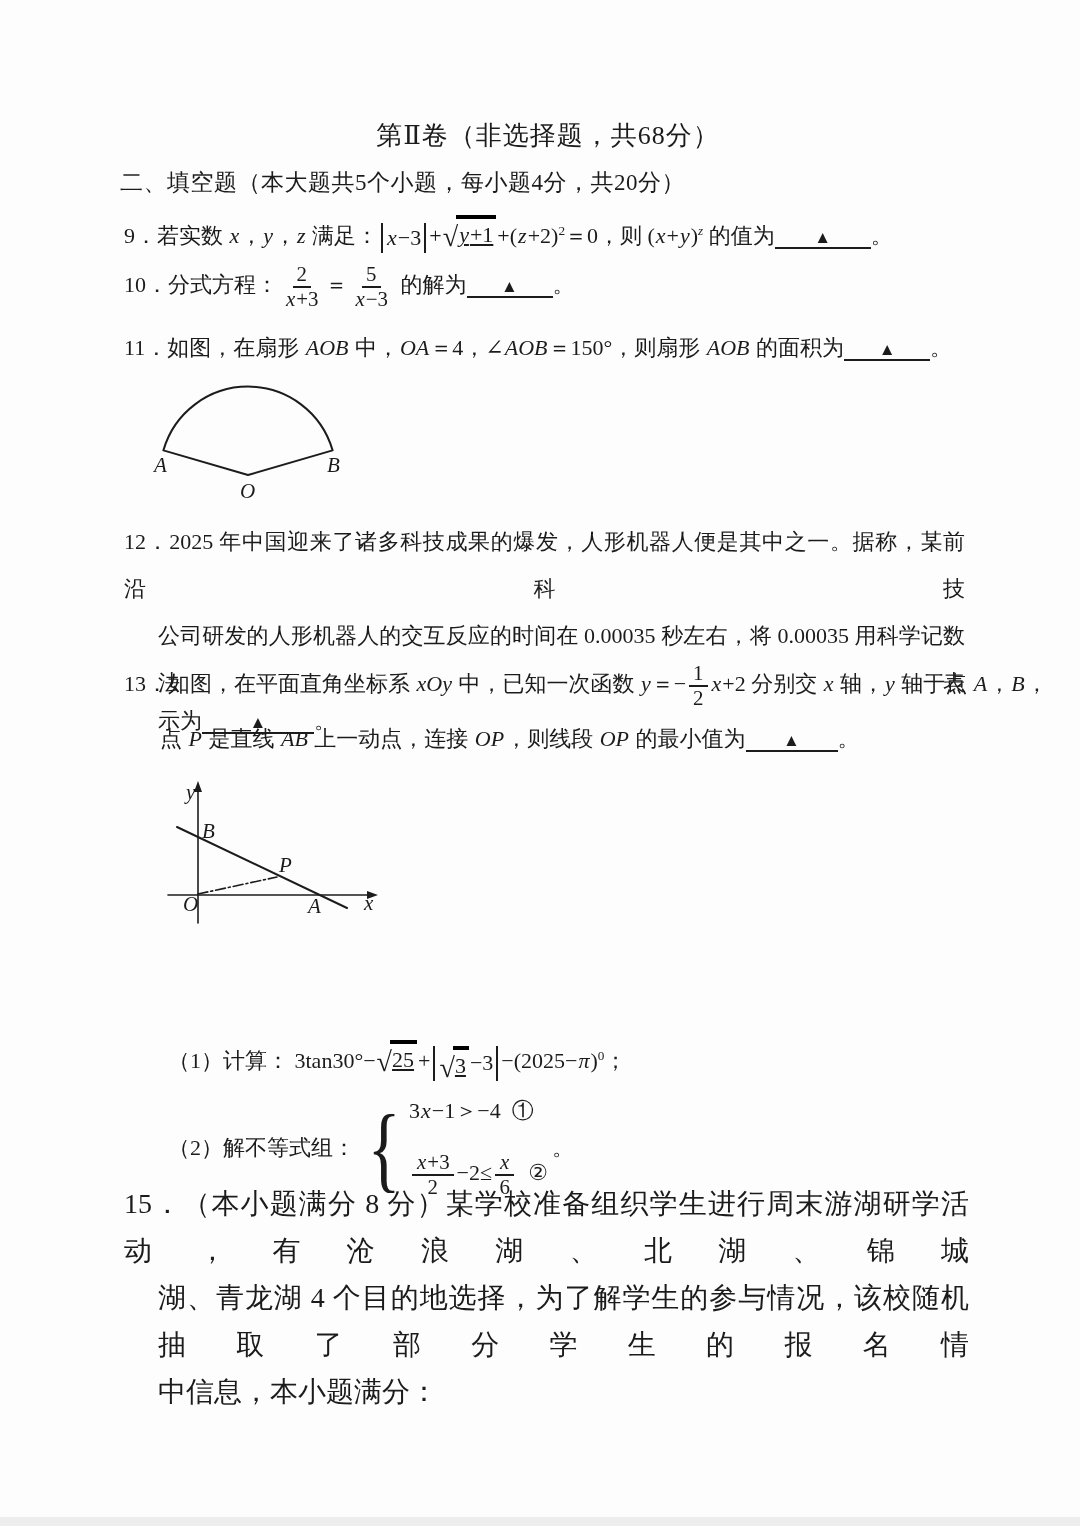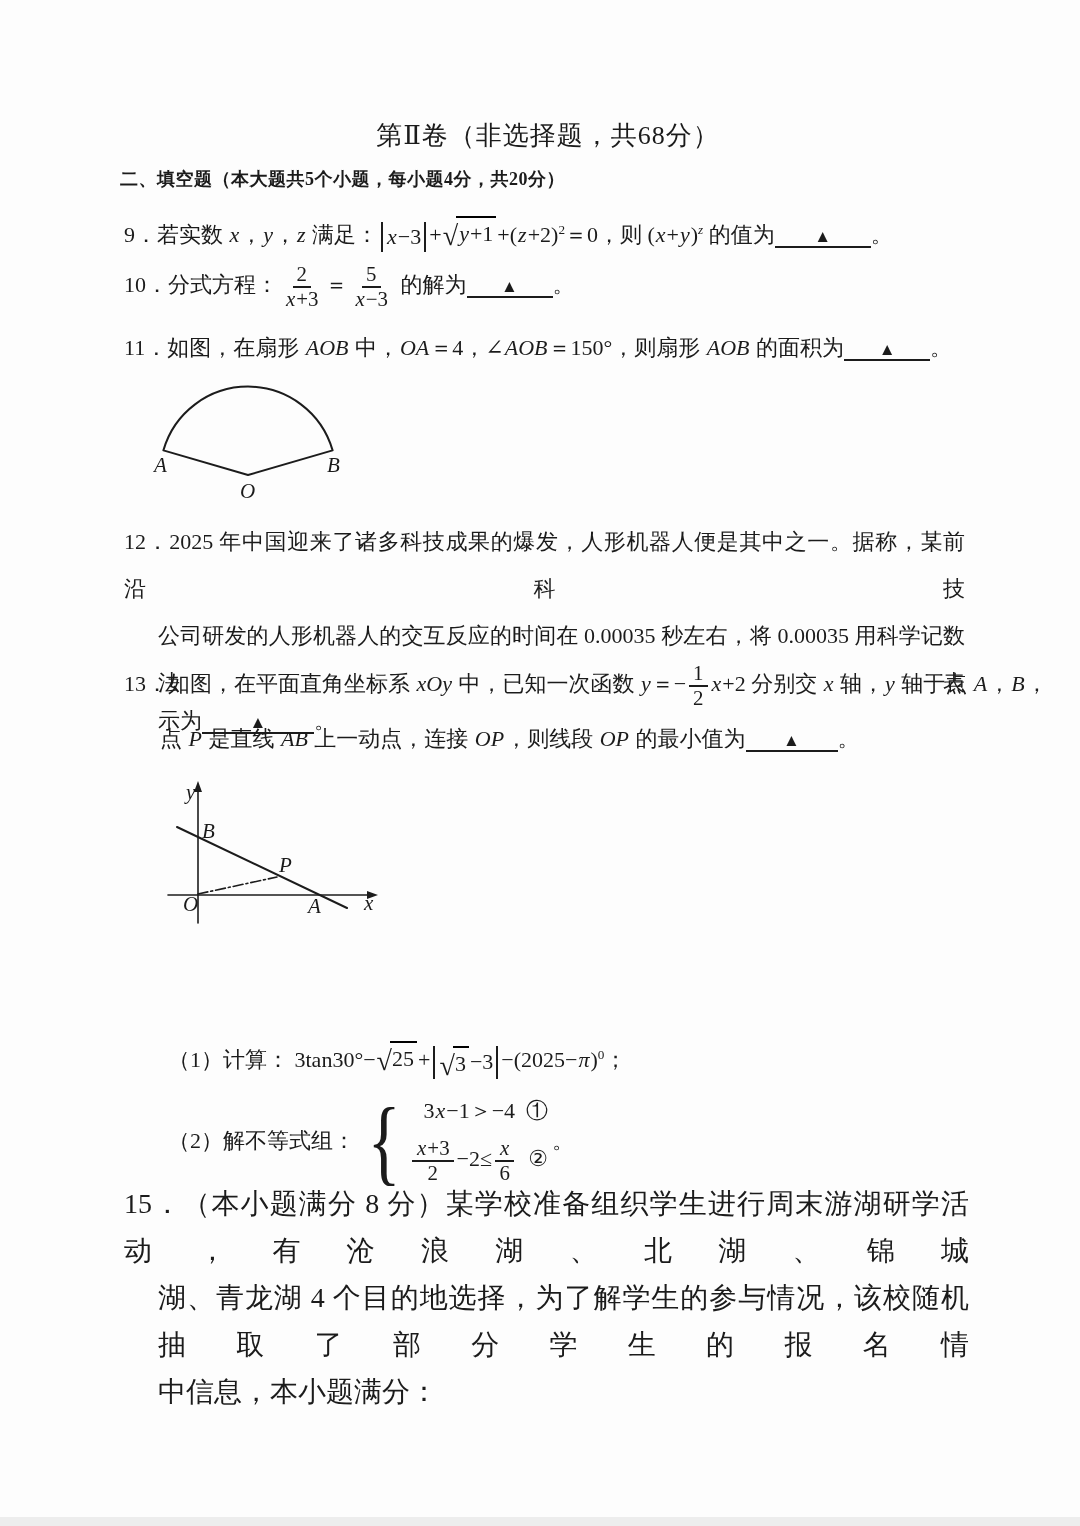--- a/index.html
+++ b/index.html
@@ -1,20 +1,20 @@
 <!DOCTYPE html>
 <html><head>
 <meta charset="utf-8">
 <style>
   html,body{margin:0;padding:0;background:#ffffff;}
   .page{position:relative;width:1080px;height:1526px;background:#fdfdfd;overflow:hidden;
         font-family:"Liberation Serif","DejaVu Serif",serif;color:#1b1b1b;padding-left:16px;}
   .abs{position:absolute;}
   #title{top:118px;left:0;width:100%;text-align:center;font-size:26px;letter-spacing:1px;}
-  .hdr{font-weight:700;font-size:18px;letter-spacing:.5px;}
+  .hdr{font-weight:400;font-size:23px;letter-spacing:.5px;}
   #sec2{top:167px;left:120px;}
   #sec3{top:951px;left:120px;}
   .mline{font-size:22px;white-space:pre;line-height:30px;}
   #q9{top:215px;left:124px;}
   #q10{top:263px;left:124px;}
   #q11{top:333px;left:124px;}
   #q12{top:518px;left:124px;width:841px;font-size:22px;line-height:47px;}
   #q13l1{top:662px;left:124px;}
   #q13l2{top:724px;left:160px;}
   #q14h{top:997px;left:124px;}
@@ -27,29 +27,29 @@
   .r{}
   .i{font-style:italic;padding:0 1px;}
   .sup{font-size:.6em;vertical-align:super;}
   .supi{font-size:.6em;vertical-align:super;font-style:italic;}
   .frac{display:inline-flex;flex-direction:column;align-items:center;vertical-align:middle;
         margin:0 3px;line-height:1.12;font-size:.95em;}
   .frac .fn{padding:0 4px;border-bottom:2px solid #1c1c1c;}
   .frac .fd{padding:0 4px;}
   .sqrt{display:inline-flex;align-items:stretch;vertical-align:-0.12em;margin:0 1px;}
   .sqrt .rad{font-size:1.28em;line-height:.92;align-self:flex-end;margin-right:-2px;}
-  .sqrt .bod{border-top:2px solid #000000;padding:1px 3px 0 2px;}
+  .sqrt .bod{border-top:4px solid #000000;padding:1px 3px 0 2px;text-decoration:underline;}
   .absv{display:inline-flex;align-items:center;border-left:2px solid #1c1c1c;border-right:2px solid #1c1c1c;
         padding:0 3px;margin:0 3px;vertical-align:middle;}
   .blank{display:inline-block;min-width:80px;border-bottom:2.5px solid #1c1c1c;text-align:center;
          font-size:17px;line-height:1;padding:3px 0 1px;vertical-align:baseline;}
   
   .system{display:inline-flex;align-items:center;margin-left:6px;}
   .sysbrace{font-size:96px;font-weight:300;line-height:84px;transform:scaleX(.72);display:inline-block;}
-  .sysrows{display:inline-flex;flex-direction:column;gap:11px;margin-left:2px;align-items:flex-end;}
+  .sysrows{display:inline-flex;flex-direction:column;gap:25px;margin-left:2px;}
   .sysrow{white-space:pre;font-size:22px;}
   .sysperiod{align-self:center;margin-left:4px;}
   
   #fig11{top:375px;left:153px;}
   #fig13{top:778px;left:150px;}
   .figstroke{fill:none;stroke:#1c1c1c;stroke-width:2;stroke-linejoin:round;stroke-linecap:round;}
   .thin{stroke-width:1.6;}
   .figlab{font-style:italic;font-size:21px;font-family:"Liberation Serif","DejaVu Serif",serif;fill:#1b1b1b;}
   .bottom-strip{position:absolute;left:0;top:1517px;width:100%;height:9px;background:#ededed;}
 </style>

